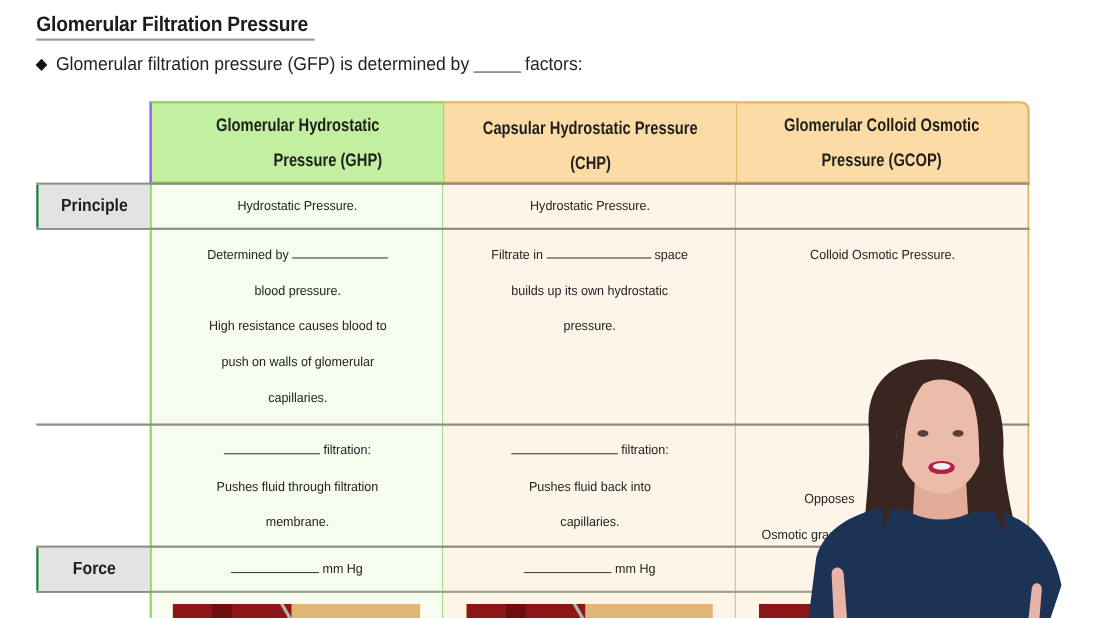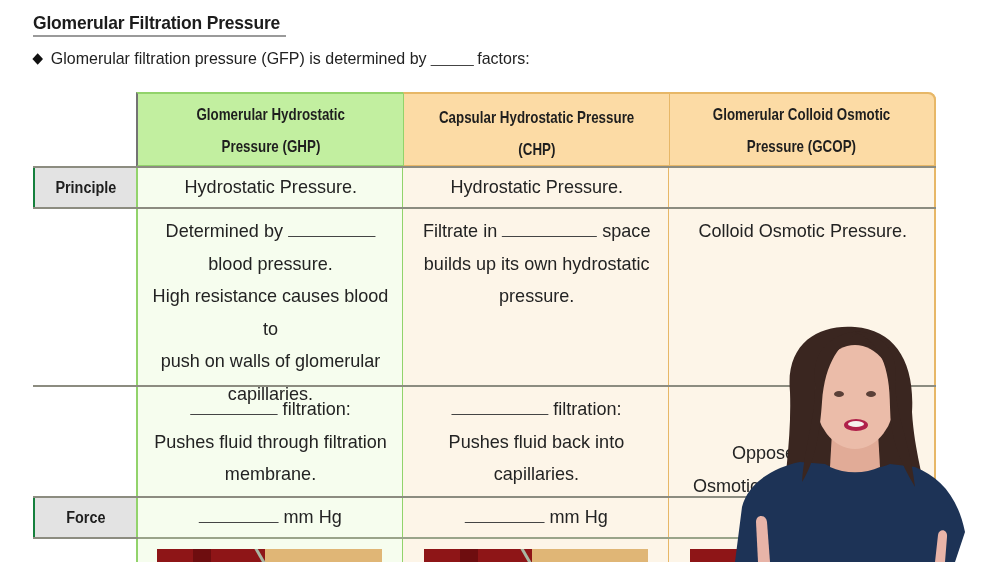--- a/index.html
+++ b/index.html
@@ -35,33 +35,33 @@
     .col-ghp { left: 103px; width: 267px; background: #f6fdee; border-left: 2px solid #92d36b; border-right: 1px solid #92d36b; }
     .col-chp { left: 370px; width: 266px; background: #fdf5e8; border-right: 1px solid #e7b767; }
     .col-gcop { left: 636px; width: 267px; background: #fdf5e8; border-right: 2px solid #e7b767; border-top-right-radius: 8px; }
 
     .hdr {
       position: absolute; top: 0; height: 75px;
       display: flex; align-items: center; justify-content: center; text-align: center;
       font-weight: bold; font-size: 16.5px; line-height: 32px; color: #1e1e1e;
     }
     .hdr span { display: inline-block; transform: scaleX(0.9); }
-    .hdr-ghp { left: 103px; width: 267px; background: #c2efa0; border-top: 2px solid #92d36b; border-left: 2px solid #737373; border-bottom: 2px solid #92d36b; }
+    .hdr-ghp { left: 103px; width: 267px; background: #c2efa0; border-top: 2px solid #92d36b; border-left: 2px solid #8b5cf6; border-bottom: 2px solid #92d36b; text-align: right; }
     .hdr-chp { left: 370px; width: 266px; background: #fcdba5; border-top: 2px solid #e7b767; border-bottom: 2px solid #e7b767; border-left: 1px solid #92d36b; align-items: flex-end; }
     .hdr-gcop { left: 636px; width: 267px; background: #fcdba5; border-top: 2px solid #e7b767; border-right: 2px solid #e7b767; border-bottom: 2px solid #e7b767; border-left: 1px solid #e7b767; border-top-right-radius: 8px; }
     .row-line { position: absolute; left: 0; width: 903px; height: 2px; background: #8c8c80; }
     .label-cell {
       position: absolute; left: 0; width: 103px; background: #e3e3e3;
       border-left: 2px solid #15803d; display: flex; align-items: center; justify-content: center;
       font-weight: bold; font-size: 16px; color: #1e1e1e;
     }
     .label-cell span { display: inline-block; transform: scaleX(0.9); }
     .cell {
       position: absolute; display: flex; align-items: flex-start; justify-content: center;
-      text-align: center; font-size: 19px; line-height: 32.5px; color: #232323;
+      text-align: center; font-size: 12px; line-height: 32.5px; color: #232323;
     }
     .cell.center { align-items: center; }
     .cell .txt { display: inline-block; transform: scaleX(0.95); }
     .c-ghp { left: 105px; width: 265px; }
     .c-chp { left: 371px; width: 265px; }
     .c-gcop { left: 637px; width: 265px; margin-top: 44px; }
 
     .u { display: inline-block; border-bottom: 1px solid #444; height: 15px; vertical-align: baseline; }
 
     

